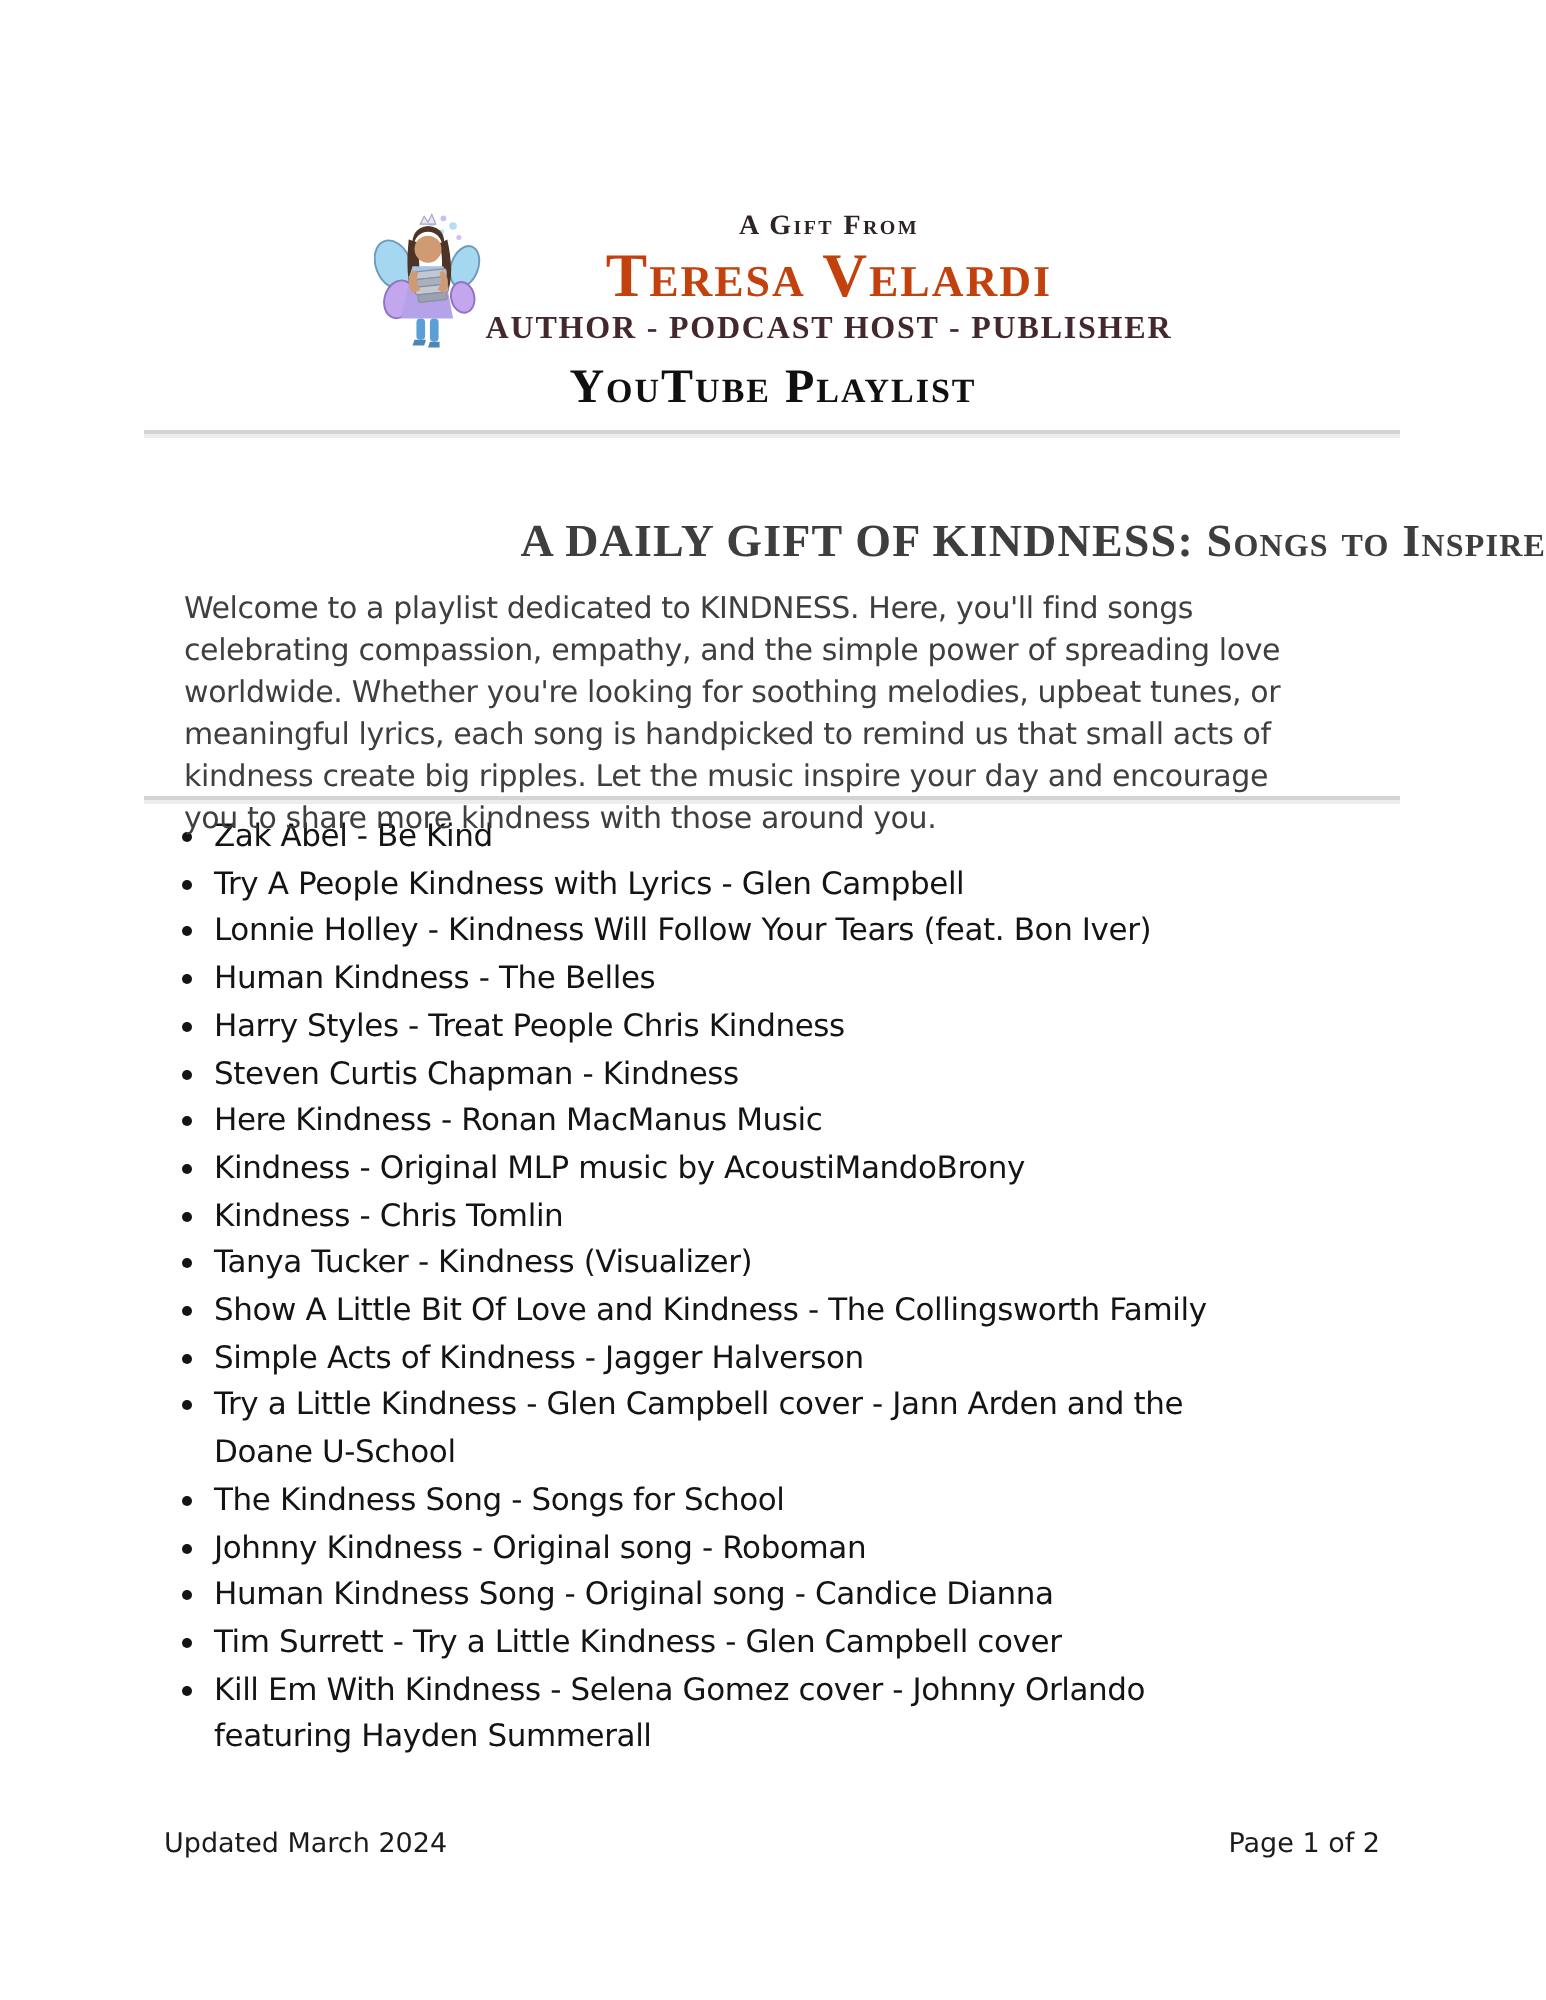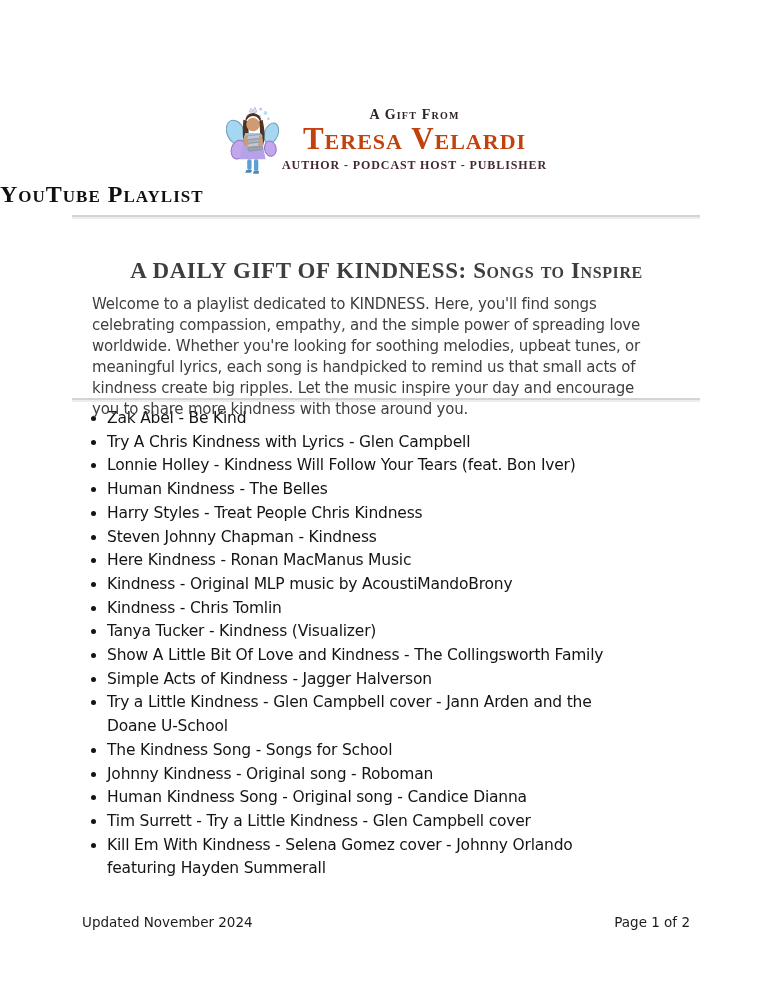--- a/index.html
+++ b/index.html
@@ -21,38 +21,38 @@
     font-weight:bold; font-size:14px; letter-spacing:1.2px; color:#2e2326;
   }
   .brand-name {
     font-family:"Liberation Serif", serif; font-variant:small-caps;
     font-weight:bold; font-size:31px; line-height:1.02;
     letter-spacing:1px; color:#c2410c;
   }
   .brand-tagline {
     margin-top:3px;
     font-family:"Liberation Serif", serif; font-weight:bold;
-    font-size:12px; letter-spacing:0.9px; color:#43282e;
+    font-size:16px; letter-spacing:0.9px; color:#43282e;
   }
   
   .doc-title {
-    position:absolute; top:165px; left:0; width:100%; 
+    position:absolute; top:165px; left:0; width:100%; text-align:center;
     font-family:"Liberation Serif", serif; font-variant:small-caps;
     font-weight:bold; font-size:24px; letter-spacing:1px; color:#101010;
   }
   
   .divider {
     position:absolute; left:72px; width:628px; height:2px;
     background:#d4d4d4; box-shadow:0 2px 0 #ededed;
   }
   .divider-top { top:199px; }
   .divider-mid { top:382px; z-index:5; }
   
   .section-heading {
-    position:absolute; top:242px; left:0; width:100%; text-align:center;
+    position:absolute; top:242px; left:0; width:100%; text-align:right;
     font-family:"Liberation Serif", serif; font-variant:small-caps;
     font-weight:bold; font-size:23px; letter-spacing:0.6px; color:#3e3e3e;
   }
   .intro {
     position:absolute; top:278px; left:92px; width:600px;
     font-size:15px; line-height:21px; letter-spacing:-0.2px;
     color:#3f3f3f; white-space:pre-line; z-index:1;
   }
   
   .song-list {
@@ -125,39 +125,39 @@
 worldwide. Whether you're looking for soothing melodies, upbeat tunes, or
 meaningful lyrics, each song is handpicked to remind us that small acts of
 kindness create big ripples. Let the music inspire your day and encourage
 you to share more kindness with those around you.</div>
 
   <div class="divider divider-mid"></div>
 
   <ul class="song-list">
 
   <li>Zak Abel - Be Kind</li>
-      <li>Try A Chris Kindness with Lyrics - Glen Campbell</li>
+      <li>Try A People Kindness with Lyrics - Glen Campbell</li>
       <li>Lonnie Holley - Kindness Will Follow Your Tears (feat. Bon Iver)</li>
       <li>Human Kindness - The Belles</li>
       <li>Harry Styles - Treat People Chris Kindness</li>
-      <li>Steven Johnny Chapman - Kindness</li>
+      <li>Steven Curtis Chapman - Kindness</li>
       <li>Here Kindness - Ronan MacManus Music</li>
       <li>Kindness - Original MLP music by AcoustiMandoBrony</li>
       <li>Kindness - Chris Tomlin</li>
       <li>Tanya Tucker - Kindness (Visualizer)</li>
       <li>Show A Little Bit Of Love and Kindness - The Collingsworth Family</li>
       <li>Simple Acts of Kindness - Jagger Halverson</li>
       <li>Try a Little Kindness - Glen Campbell cover - Jann Arden and the
 Doane U-School</li>
       <li>The Kindness Song - Songs for School</li>
       <li>Johnny Kindness - Original song - Roboman</li>
       <li>Human Kindness Song - Original song - Candice Dianna</li>
       <li>Tim Surrett - Try a Little Kindness - Glen Campbell cover</li>
       <li>Kill Em With Kindness - Selena Gomez cover - Johnny Orlando
 featuring Hayden Summerall</li>
     </ul>
 
   <div class="footer-row">
-    <span>Updated November 2024</span>
+    <span>Updated March 2024</span>
     <span>Page 1 of 2</span>
   </div>
 
 </div>
 
 </body></html>

